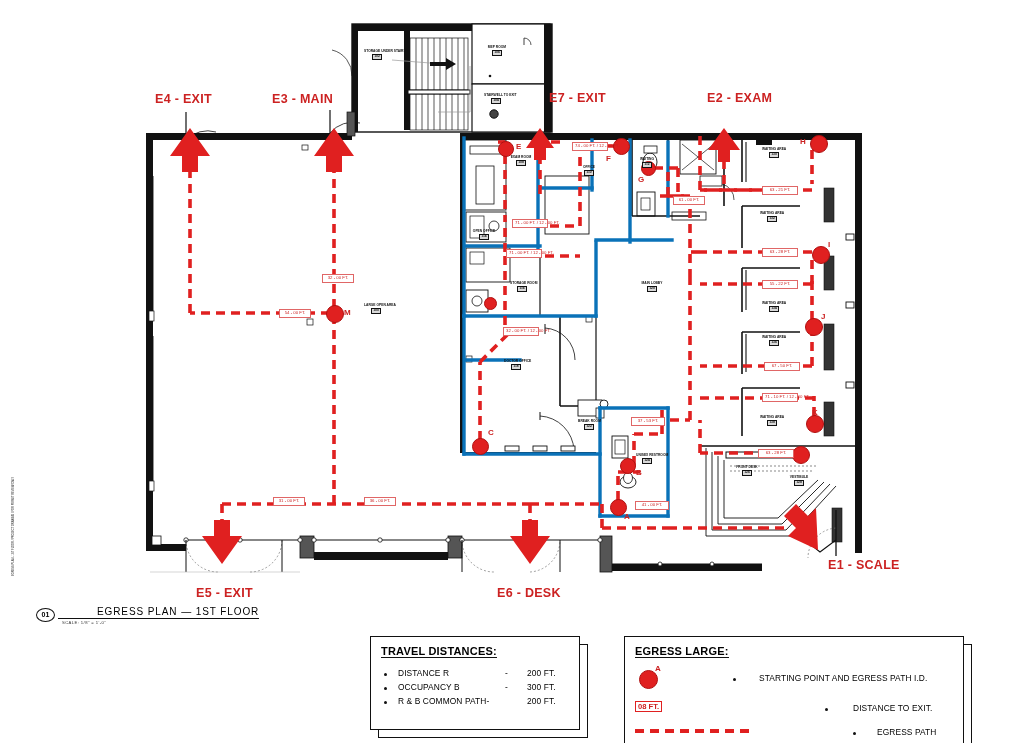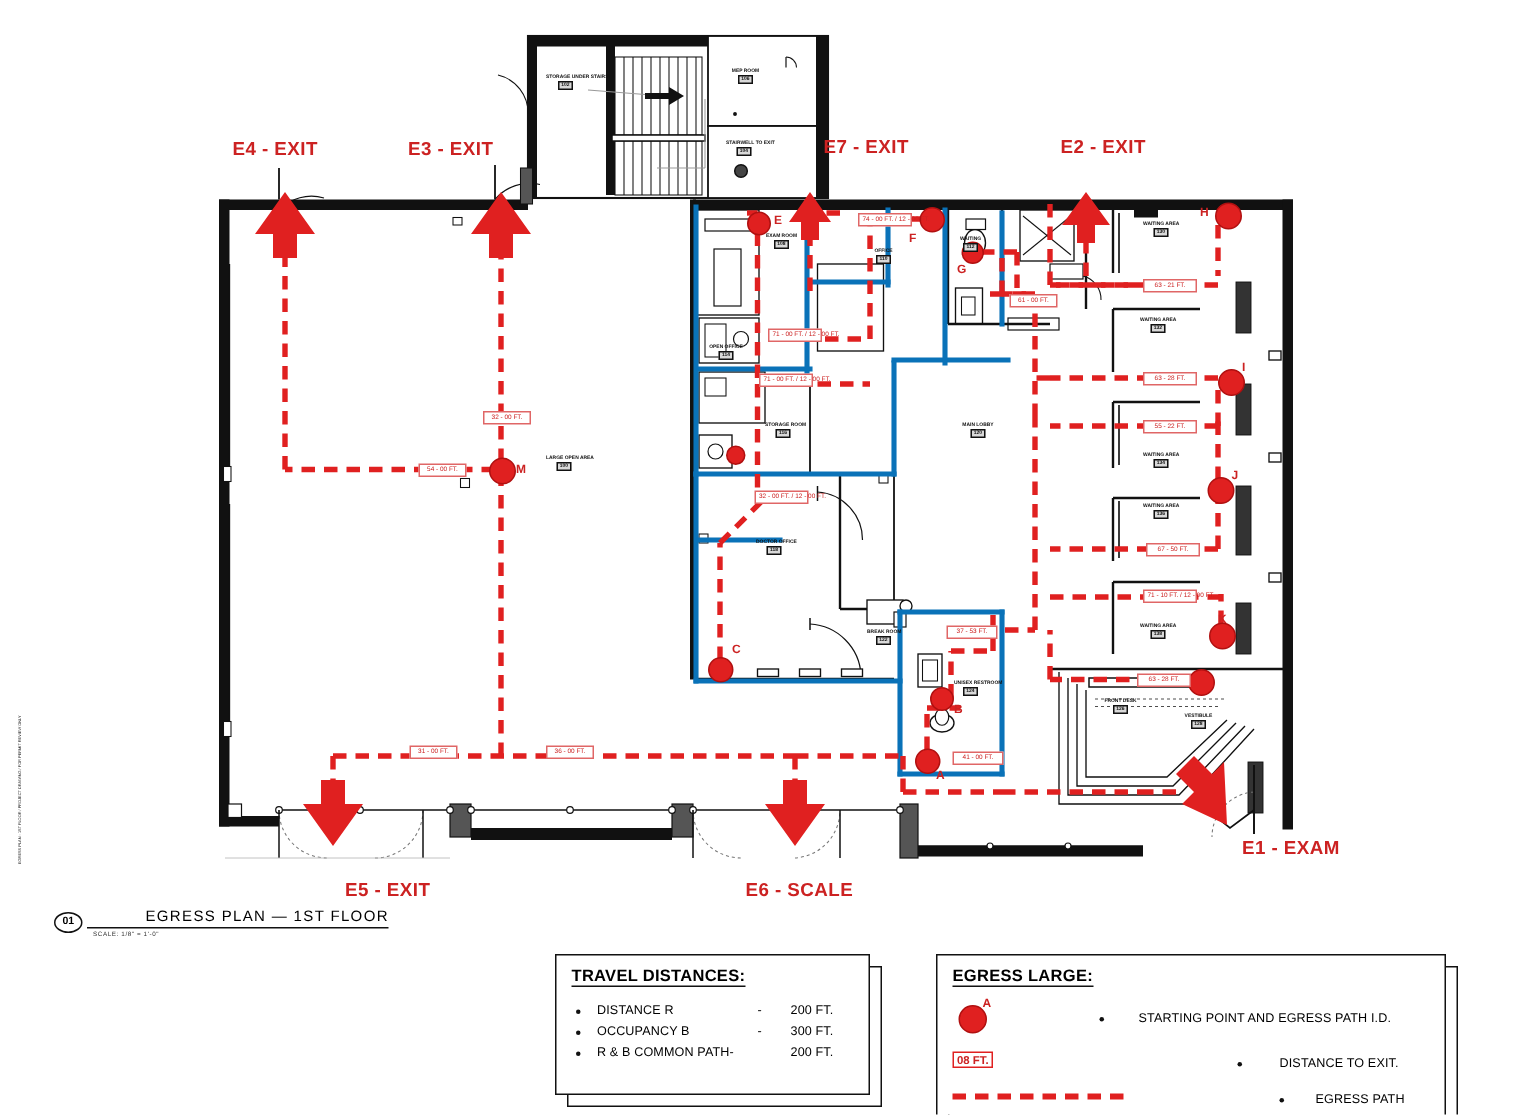--- a/index.html
+++ b/index.html
@@ -422,26 +422,26 @@
       <path d="M818 534 L788 520 L796 512 L784 500 L796 488 L808 500 L816 492 Z"></path>
 
       <path d="M724 112 L740 134 L730 134 L730 146 L718 146 L718 134 L708 134 Z"></path>
 
       <path d="M540 112 L554 132 L546 132 L546 144 L534 144 L534 132 L526 132 Z"></path>
     </g>
   </svg>
 
   <div>
     <div class="exit-label" style="left:155px;top:76px;">E4 - EXIT</div>
-    <div class="exit-label" style="left:272px;top:76px;">E3 - EXIT</div>
+    <div class="exit-label" style="left:272px;top:76px;">E3 - MAIN</div>
     <div class="exit-label" style="left:549px;top:75px;">E7 - EXIT</div>
-    <div class="exit-label" style="left:707px;top:75px;">E2 - EXIT</div>
-    <div class="exit-label" style="left:196px;top:570px;margin-left:34px;">E5 - EXIT</div>
-    <div class="exit-label" style="left:497px;top:570px;">E6 - SCALE</div>
-    <div class="exit-label" style="left:828px;top:542px;">E1 - EXAM</div>
+    <div class="exit-label" style="left:707px;top:75px;">E2 - EXAM</div>
+    <div class="exit-label" style="left:196px;top:570px;">E5 - EXIT</div>
+    <div class="exit-label" style="left:497px;top:570px;">E6 - DESK</div>
+    <div class="exit-label" style="left:828px;top:542px;">E1 - SCALE</div>
   </div>
 
   <div>
     <div class="dot" style="left:610px;top:483px;width:15px;height:15px;"></div>
     <div class="pt-letter" style="left:624px;top:496px;">A</div>
 
     <div class="dot" style="left:620px;top:442px;width:14px;height:14px;"></div>
     <div class="pt-letter" style="left:636px;top:452px;">B</div>
 
     <div class="dot" style="left:472px;top:422px;width:15px;height:15px;"></div>

